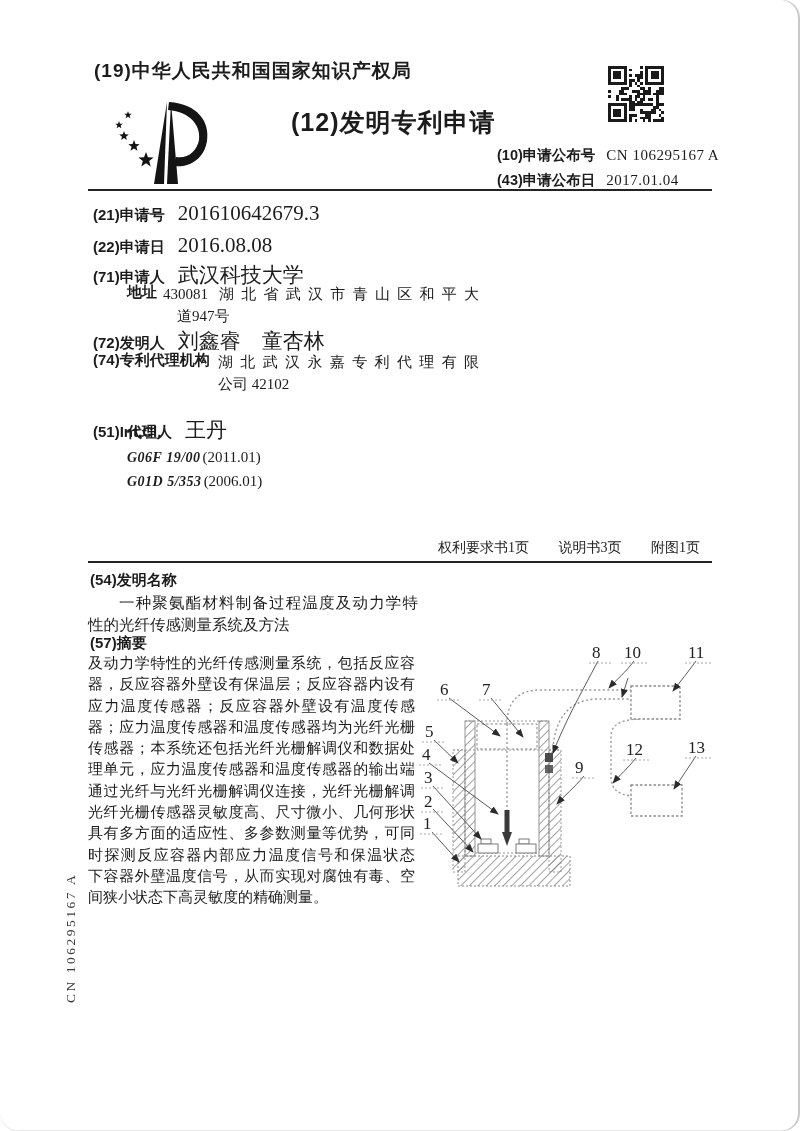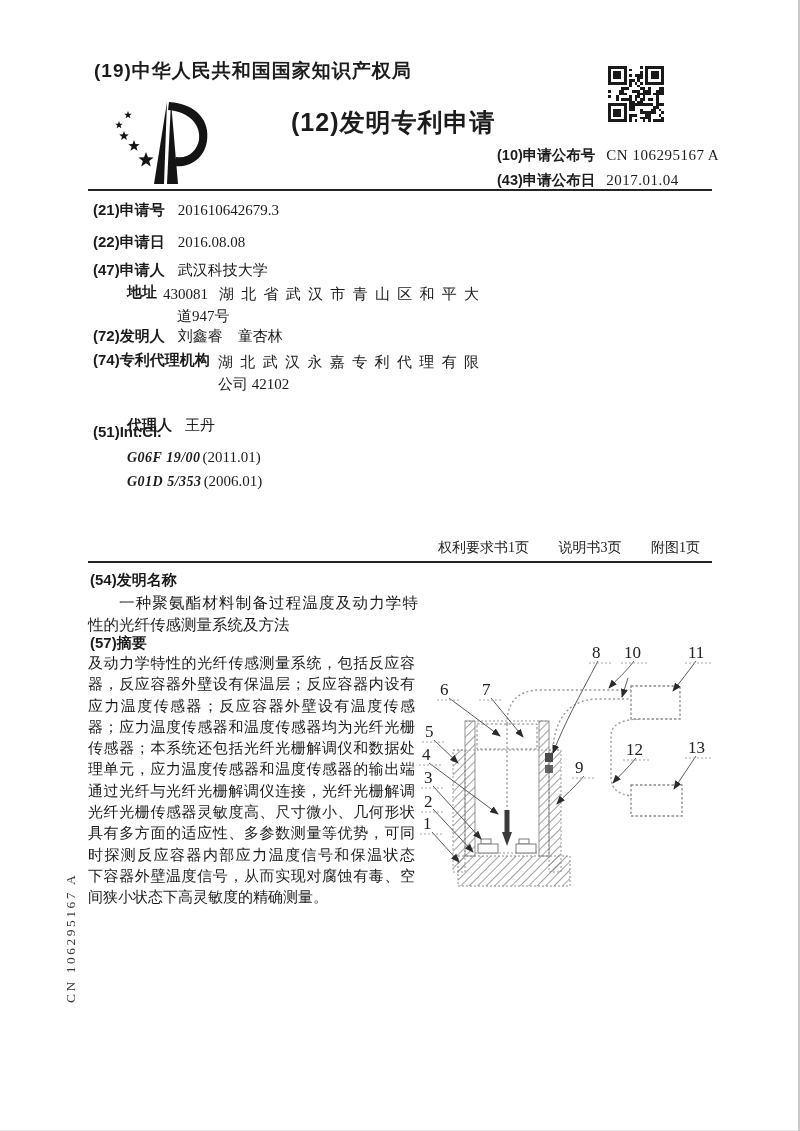--- a/index.html
+++ b/index.html
@@ -1,40 +1,41 @@
 <!DOCTYPE html>
 <html><head>
 <meta charset="utf-8">
 <title>Patent Front Page</title>
 <style>
   html,body{margin:0;padding:0;background:#ffffff;}
   .page{
     position:relative;width:800px;height:1131px;background:#fff;
     font-family:"Liberation Serif",serif;color:#1c1c1c;overflow:hidden;
     box-shadow:inset -2px 0 0 #c9c9c9, inset 0 -1px 0 #e8e8e8;
+    border-radius:18px;
   }
 
   .office{position:absolute;left:94px;top:58px;font-family:"Liberation Sans",sans-serif;
     font-weight:bold;font-size:19px;letter-spacing:1px;}
   .qr{position:absolute;left:608px;top:66px;width:56px;height:56px;}
   .logo{position:absolute;left:112px;top:96px;width:126px;height:92px;}
   .doctype{position:absolute;left:291px;top:106px;font-family:"Liberation Sans",sans-serif;
     font-weight:bold;font-size:25px;letter-spacing:1px;}
   .pubrow{position:absolute;left:497px;white-space:nowrap;}
   .pub-no{top:146px;}
   .pub-date{top:171px;}
   .blabel{font-family:"Liberation Sans",sans-serif;font-weight:bold;font-size:14.5px;}
   .bval{font-size:15px;margin-left:7px;letter-spacing:0.5px;}
   .rule{position:absolute;left:88px;width:624px;height:2px;background:#242424;}
   .rule1{top:189px;}
   .rule2{top:561px;}
 
   .brow{position:absolute;white-space:nowrap;}
   .b-label{font-family:"Liberation Sans",sans-serif;font-weight:bold;font-size:15px;}
-  .b-val{font-size:15px;margin-left:9px;}
+  .b-val{font-size:21px;margin-left:9px;}
   .wrapval{position:absolute;font-size:15px;line-height:22px;}
   .jl{text-align:justify;text-align-last:justify;}
   .code{font-weight:bold;font-style:italic;font-size:14px;letter-spacing:0.5px;}
   .ver{font-size:15px;margin-left:2px;}
 
   .pages{position:absolute;top:539px;right:100px;font-size:14px;color:#222;}
   .pages span{margin-left:26px;}
   .pages span:first-child{margin-left:0;}
 
   .sec-label{position:absolute;left:90px;font-family:"Liberation Sans",sans-serif;
@@ -324,21 +325,21 @@
 
   <div class="brow" style="left:93px;top:201px">
     <span class="b-label">(21)申请号</span>
     <span class="b-val">201610642679.3</span>
   </div>
   <div class="brow" style="left:93px;top:233px">
     <span class="b-label">(22)申请日</span>
     <span class="b-val">2016.08.08</span>
   </div>
   <div class="brow" style="left:93px;top:261px">
-    <span class="b-label">(47)申请人</span>
+    <span class="b-label">(71)申请人</span>
     <span class="b-val">武汉科技大学</span>
   </div>
   <div class="brow" style="left:127px;top:283px">
     <span class="b-label">地址</span>
   </div>
   <div class="wrapval" style="left:163px;top:283px;width:316px">
     <div class="jl">430081 湖北省武汉市青山区和平大</div>
     <div style="padding-left:14px">道947号</div>
   </div>
   <div class="brow" style="left:93px;top:327px">

